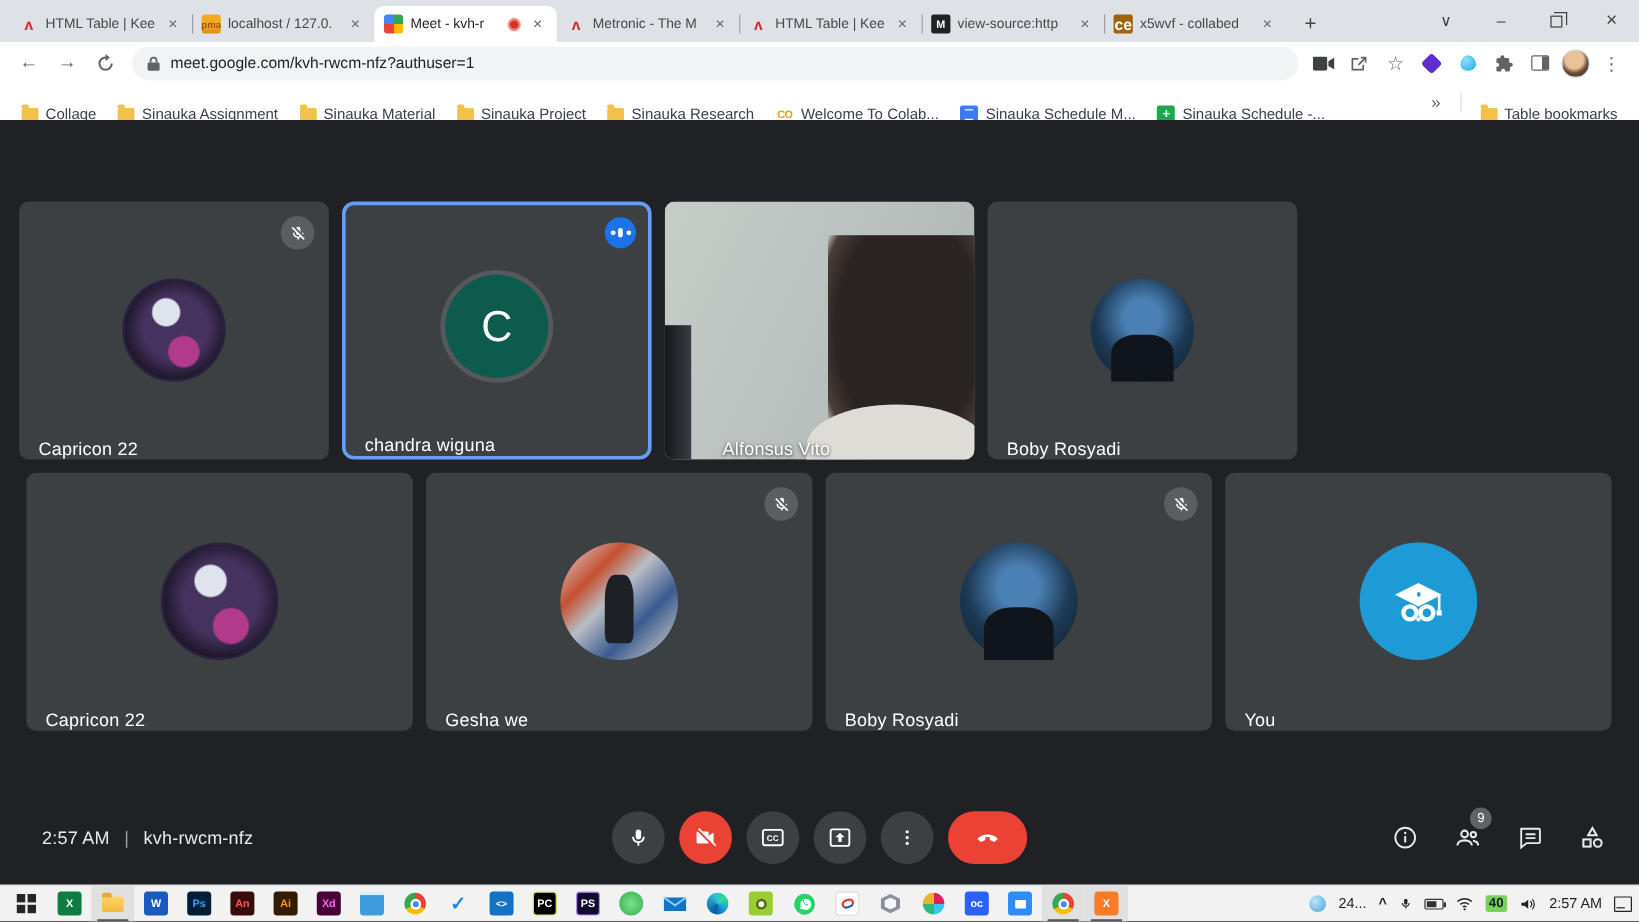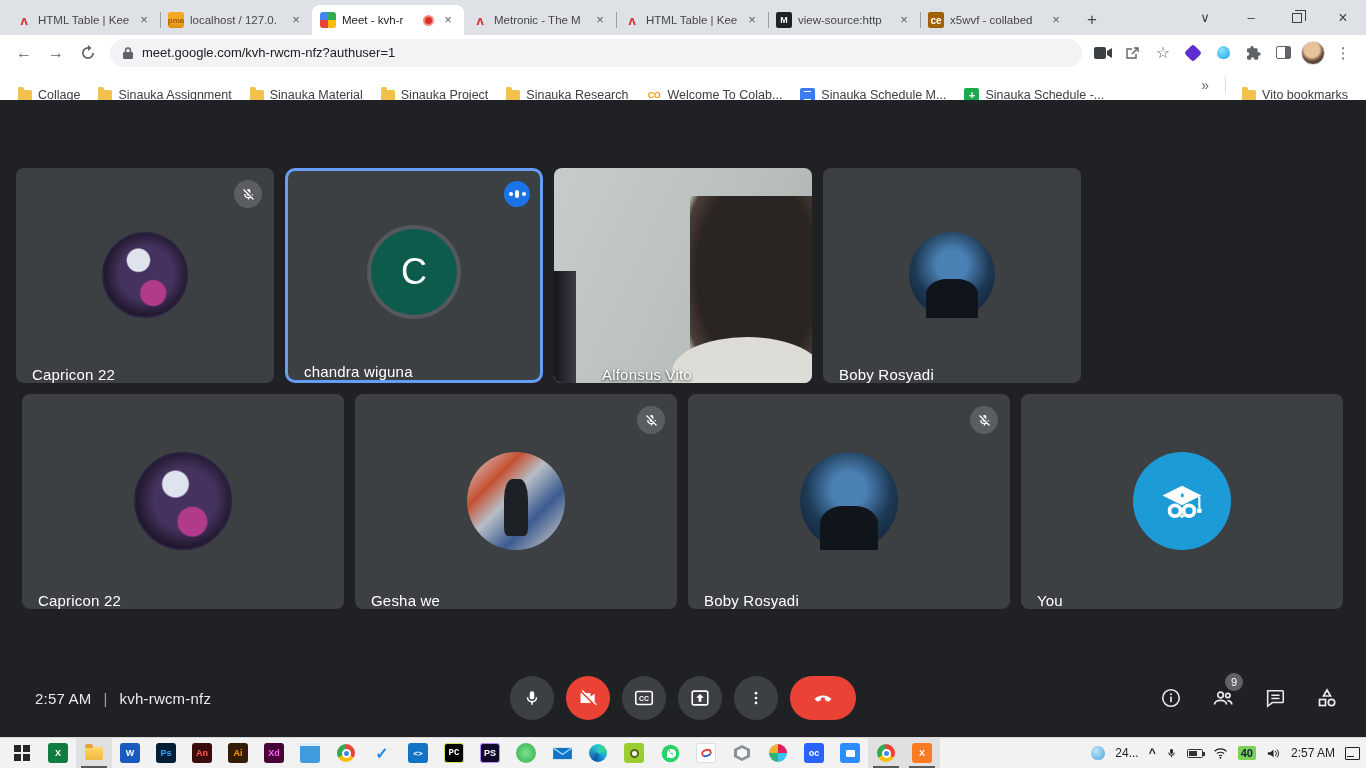--- a/index.html
+++ b/index.html
@@ -10,21 +10,21 @@
   .tab { width:152px; height:30px; display:flex; align-items:center; gap:6px; padding:0 8px; border-radius:8px 8px 0 0; font-size:11.5px; color:#45474a; position:relative; cursor:default; }
   .tab.active { background:#ffffff; color:#1c1d1f; }
   .tab .title { flex:1; white-space:nowrap; overflow:hidden; }
   .tab .tclose { font-size:13px; color:#5f6368; width:16px; height:16px; line-height:16px; text-align:center; border-radius:50%; }
   .tab .sep { position:absolute; right:-1px; top:7px; height:16px; width:1px; background:#9aa0a6; }
   .favicon { width:16px; height:16px; border-radius:3px; flex:0 0 16px; display:flex; align-items:center; justify-content:center; font-size:9px; font-weight:bold; color:#fff; }
   .fav-keen { background:transparent; color:#d7282f; font-size:13px; }
   .fav-pma { background:linear-gradient(180deg,#f6a821 60%,#d88c13); color:#9c5b08; font-size:8px; }
   .fav-meet { background:conic-gradient(#34a853 0 25%, #fbbc05 0 50%, #ea4335 0 75%, #4285f4 0); border-radius:3px; }
   .fav-src { background:#202124; border-radius:2px; }
-  .fav-ce { background:#a16207; border-radius:2px; font-size:10px; text-transform:lowercase; }
+  .fav-ce { background:#a16207; border-radius:2px; font-size:13px; text-transform:lowercase; }
   .recdot { width:11px; height:11px; border-radius:50%; background:#d93025; border:2px solid #f28b82; flex:0 0 11px; }
   .winbtns { position:absolute; right:0; top:0; height:35px; display:flex; align-items:center; }
   .winbtn { width:46px; height:35px; display:flex; align-items:center; justify-content:center; font-size:13px; color:#3c4043; }
   .restore-glyph { width:10px; height:10px; border:1px solid #3c4043; position:relative; background:#dee1e6; }
   .restore-glyph::before { content:""; position:absolute; left:2px; top:-4px; width:10px; height:10px; border:1px solid #3c4043; border-left:none; border-bottom:none; }
   .newtab { width:28px; height:28px; display:flex; align-items:center; justify-content:center; font-size:17px; color:#45474a; margin-left:6px; margin-bottom:1px; }
 
   
   .toolbar { height:35px; background:#ffffff; display:flex; align-items:center; padding:0 10px; gap:4px; }
   .navbtn { width:28px; height:28px; border-radius:50%; display:flex; align-items:center; justify-content:center; font-size:16px; color:#5f6368; }
@@ -256,21 +256,21 @@
     </div>
   <div class="bm">
       <span class="bm-ic bm-sheets"></span>
       <span>Sinauka Schedule -...</span>
     </div>
   <div class="bm-spacer"></div>
   <div class="bm-overflow">»</div>
   <div class="bm-divider"></div>
   <div class="bm">
       <span class="folder"></span>
-      <span>Vito bookmarks</span>
+      <span>Table bookmarks</span>
     </div>
 </div>
 
 <div class="meet">
 
   <div class="grid-row row1">
     <div class="tile">
       <div class="avatar av-capricon"></div>
       <div class="mic-off">
         <svg width="15" height="15" viewBox="0 0 24 24">
@@ -466,21 +466,21 @@
   <div class="tb">
       <span class="chrome-ball"></span>
     </div>
   <div class="tb">
       <span class="tbi" style="background:transparent;color:#1e88e5;font-size:16px;">✓</span>
     </div>
   <div class="tb">
       <span class="tbi" style="background:#1273c5;font-size:8px;">&lt;&gt;</span>
     </div>
   <div class="tb">
-      <span class="tbi" style="background:#000;border:1px solid #d4e157;font-family:Liberation Mono, monospace;">PC</span>
+      <span class="tbi" style="background:#000;border:1px solid #d4e157;">PC</span>
     </div>
   <div class="tb">
       <span class="tbi" style="background:#120a2a;border:1px solid #b388ff;">PS</span>
     </div>
   <div class="tb">
       <span class="tbi" style="background:radial-gradient(circle,#7ee08a,#2fae4f);border-radius:50%;"></span>
     </div>
   <div class="tb">
     <svg width="19" height="15" viewBox="0 0 20 16">
         <path d="M0 2h20v12H0z" fill="#1174c4"></path>

